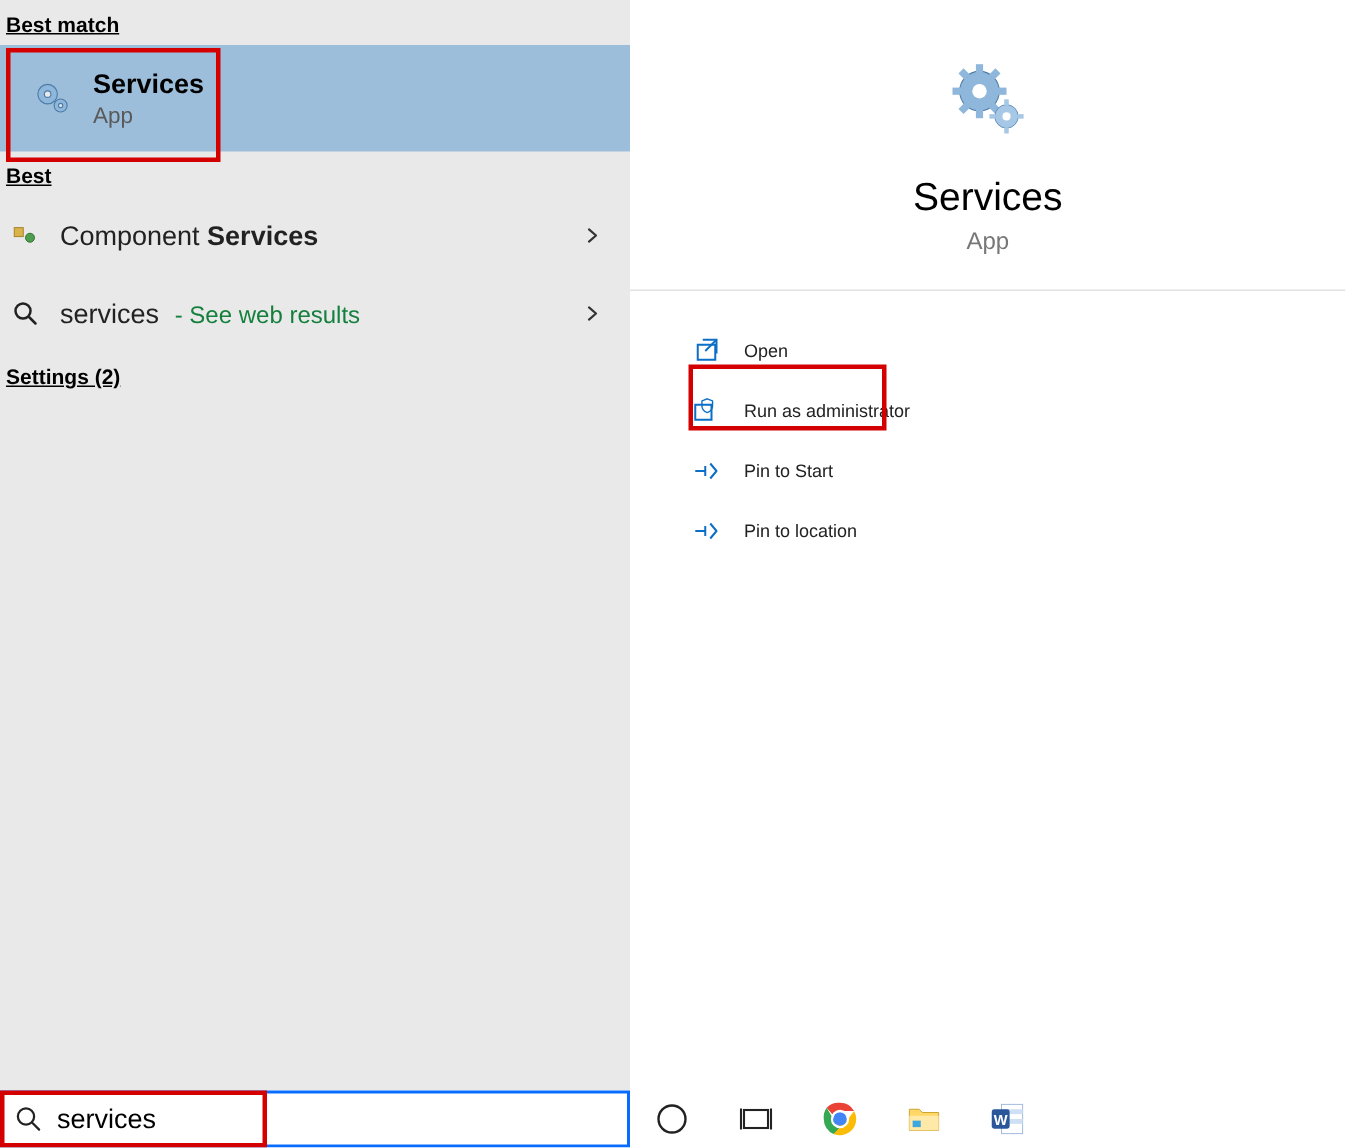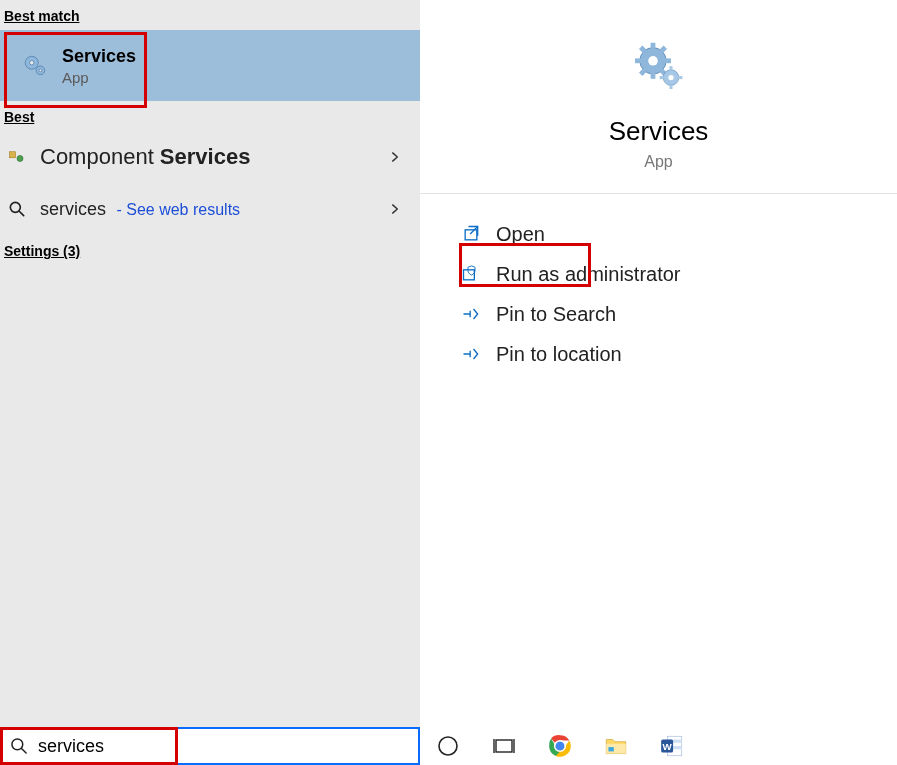--- a/index.html
+++ b/index.html
@@ -12,35 +12,35 @@
     
     .section-header { font-size: 14px; font-weight: 600; color: #000; padding: 8px 4px 6px 4px; text-decoration: underline; }
     
     .best-match-item { display: flex; align-items: center; background: #9cbeda; height: 71px; padding-left: 22px; position: relative; }
     .best-match-item .icon-wrap { width: 26px; height: 26px; display: flex; align-items: center; justify-content: center; margin-right: 14px; }
     .best-match-item .title { font-size: 18px; font-weight: 700; color: #000; }
     .best-match-item .subtitle { font-size: 15px; color: #5a5a5a; margin-top: 2px; }
     
     .app-item, .web-item { display: flex; align-items: center; height: 52px; padding: 0 14px 0 6px; position: relative; }
     .app-item .icon-wrap, .web-item .icon-wrap { width: 22px; height: 22px; display: flex; align-items: center; justify-content: center; margin-right: 12px; }
-    .app-item .label { font-size: 22px; color: #222; }
+    .app-item .label { font-size: 18px; color: #222; }
     .app-item .label .bold { font-weight: 700; }
     .web-item .label { font-size: 18px; color: #222; }
-    .web-item .hint { color: #1d4ed8; font-size: 16px; margin-left: 6px; }
+    .web-item .hint { color: #15803d; font-size: 16px; margin-left: 6px; }
     .chevron { position: absolute; right: 18px; font-size: 18px; color: #333; }
     
     .right-hero { display: flex; flex-direction: column; align-items: center; padding-top: 38px; padding-bottom: 22px; border-bottom: 1px solid #e2e2e2; }
     .right-hero .big-icon { width: 60px; height: 60px; margin-bottom: 18px; }
     .right-hero .title { font-size: 26px; font-weight: 400; color: #000; }
     .right-hero .subtitle { font-size: 16px; color: #777; margin-top: 6px; }
     
     .actions-list { padding: 20px 0 0 40px; }
     .action-item { display: flex; align-items: center; height: 40px; }
     .action-item .icon-wrap { width: 22px; height: 22px; margin-right: 14px; color: #0b6ec7; display: flex; align-items: center; justify-content: center; }
-    .action-item .label { font-size: 20px; color: #222; }
+    .action-item .label { font-size: 12px; color: #222; }
     
     .search-bar { position: absolute; left: 0; bottom: 0; width: 420px; height: 38px; background: #fff; border: 2px solid #0a6cff; display: flex; align-items: center; padding-left: 6px; }
     .search-bar .search-icon { width: 22px; height: 22px; color: #333; margin-right: 8px; display: flex; align-items: center; justify-content: center; }
     .search-bar input { border: none; outline: none; font-size: 18px; flex: 1; background: transparent; }
     
     .taskbar { position: absolute; left: 420px; bottom: 0; right: 0; height: 38px; background: #fff; display: flex; align-items: center; gap: 28px; padding-left: 14px; }
     .taskbar .tb-icon { width: 28px; height: 28px; display: flex; align-items: center; justify-content: center; }
     
     .highlight-red { position: absolute; border: 3px solid #d40000; pointer-events: none; z-index: 50; }
     .hl-1 { left: 4px; top: 32px; width: 143px; height: 76px; }
@@ -103,21 +103,21 @@
       <span class="label">
         <span>services</span><span class="hint"> - See web results</span>
       </span>
       <span class="chevron">
         <svg viewBox="0 0 24 24" width="14" height="14">
             <path d="M8 5l8 7-8 7" fill="none" stroke="#333" stroke-width="2.5" stroke-linecap="round" stroke-linejoin="round"></path>
           </svg>
       </span>
     </div>
 
-    <div class="section-header">Settings (3)</div>
+    <div class="section-header">Settings (2)</div>
   </div>
 
   <div class="right-panel">
     <div class="right-hero">
       <span class="big-icon">
         <svg viewBox="0 0 100 100" width="60" height="60">
           <g>
             <g transform="translate(40,38)">
               <g fill="#8fb6db" stroke="#4d7ca8" stroke-width="1.2">
                 <circle r="22"></circle>
@@ -172,21 +172,21 @@
             </svg>
         </span>
         <span class="label">Run as administrator</span>
       </div>
       <div class="action-item">
         <span class="icon-wrap">
           <svg viewBox="0 0 24 24" width="20" height="20">
               <path d="M3 12h8M11 8v8M15 6l5 6-5 6" fill="none" stroke="#0b6ec7" stroke-width="1.6" stroke-linejoin="round"></path>
             </svg>
         </span>
-        <span class="label">Pin to Search</span>
+        <span class="label">Pin to Start</span>
       </div>
       <div class="action-item">
         <span class="icon-wrap">
           <svg viewBox="0 0 24 24" width="20" height="20">
               <path d="M3 12h8M11 8v8M15 6l5 6-5 6" fill="none" stroke="#0b6ec7" stroke-width="1.6" stroke-linejoin="round"></path>
             </svg>
         </span>
         <span class="label">Pin to location</span>
       </div>
     </div>

